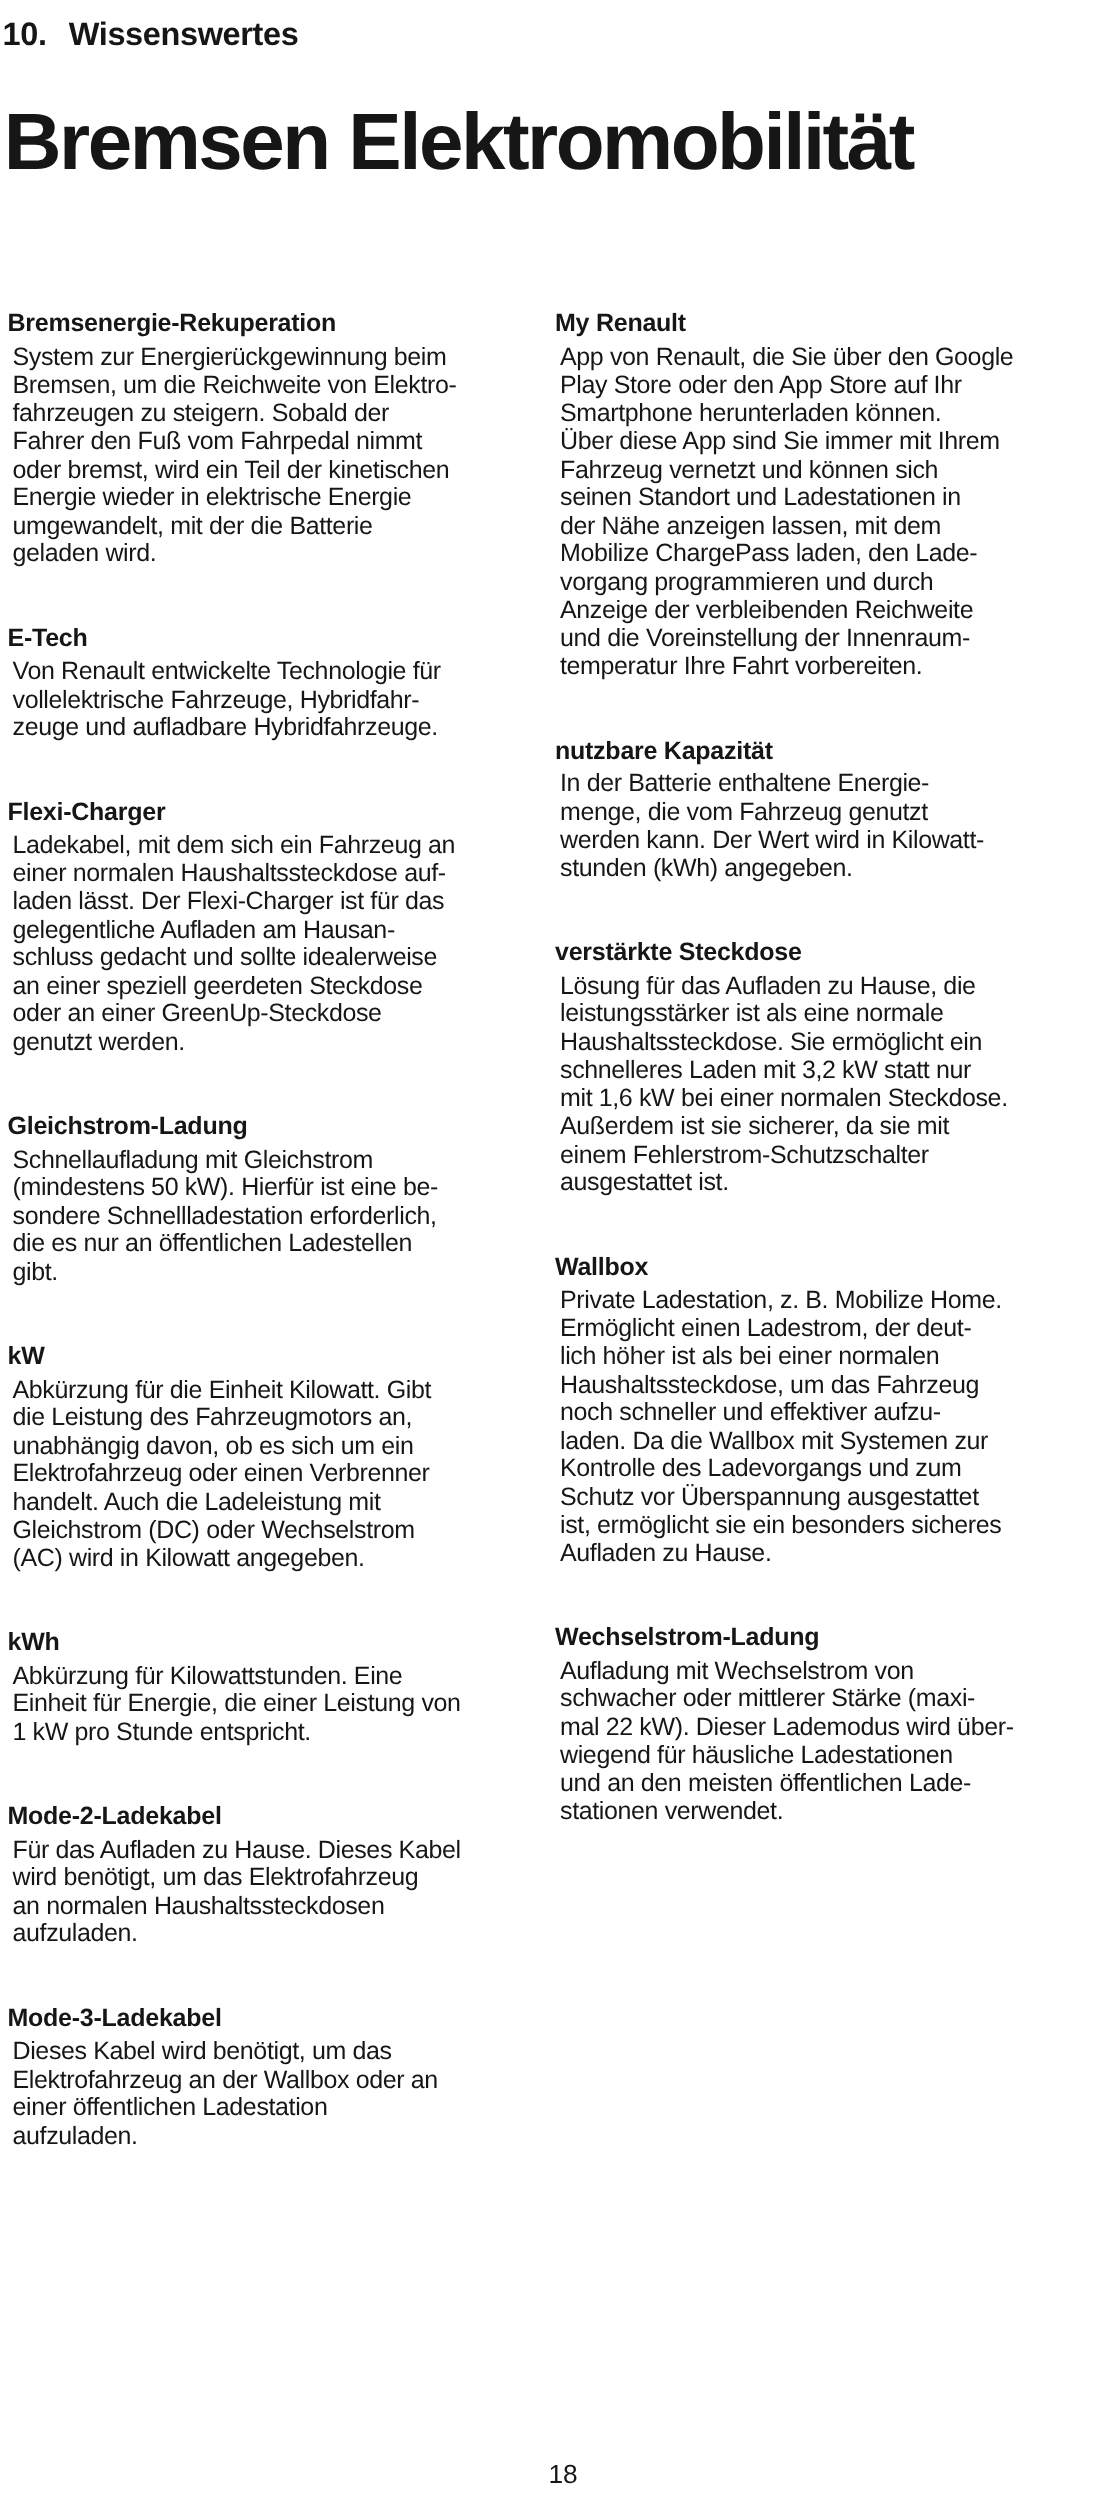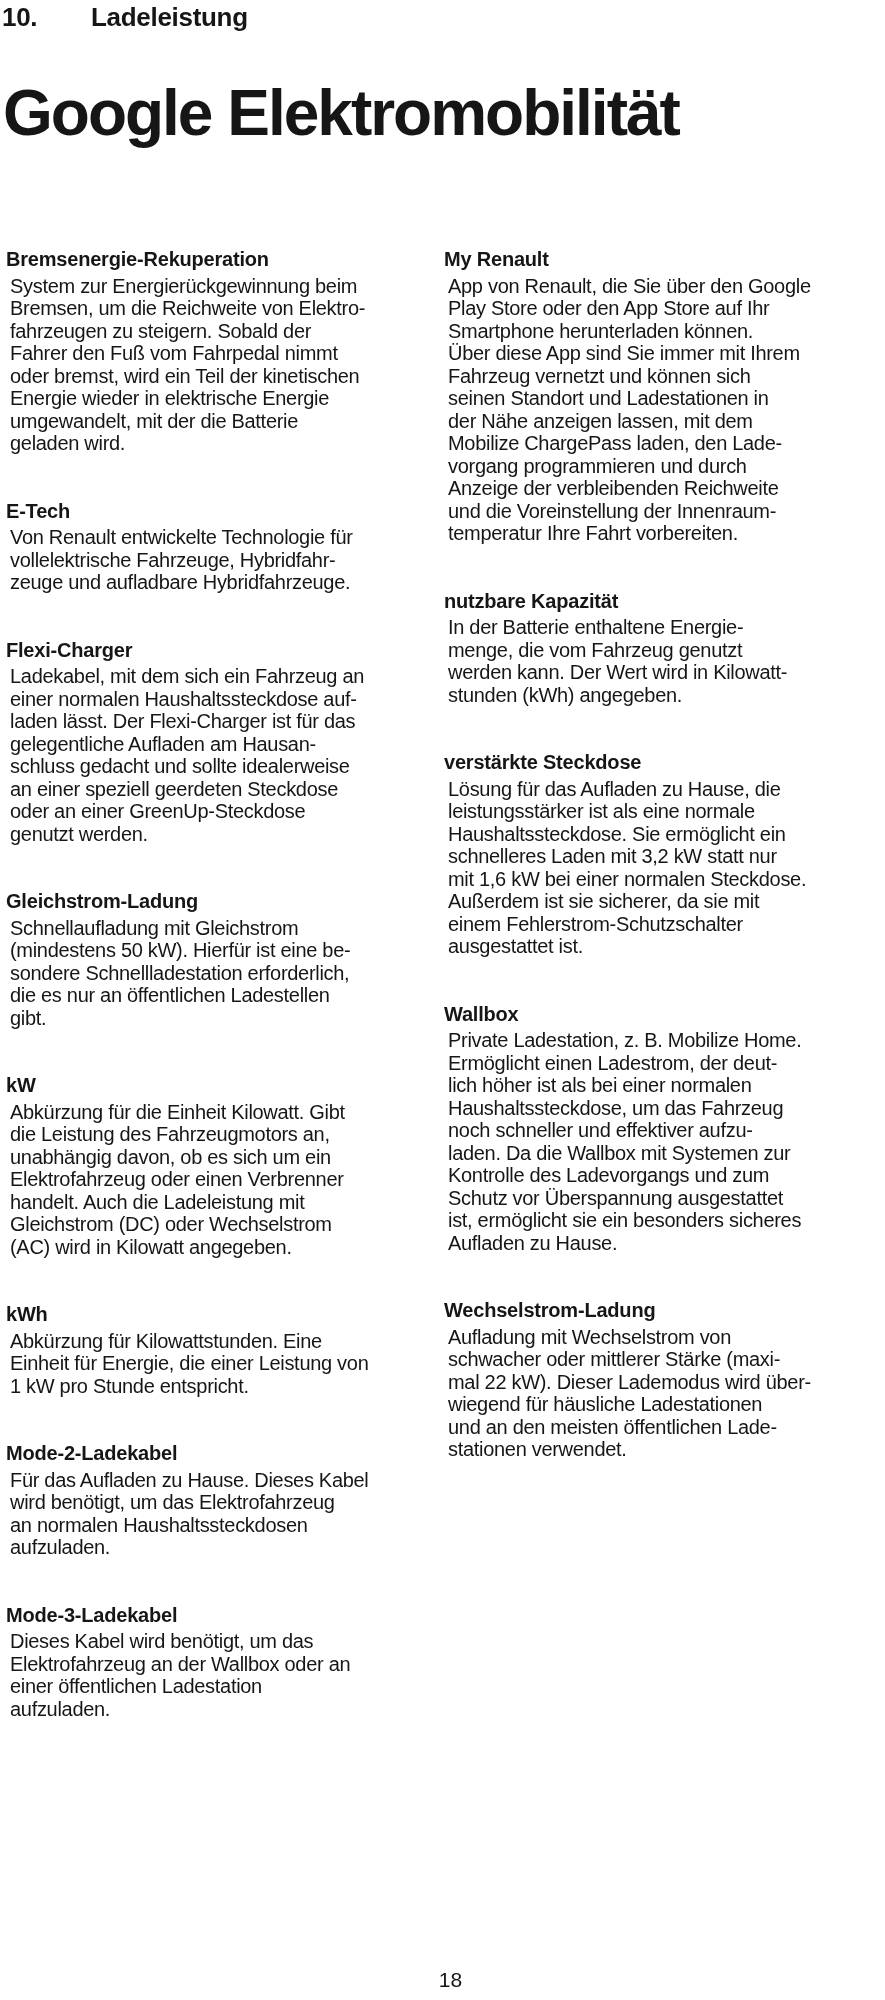--- a/index.html
+++ b/index.html
@@ -8,28 +8,27 @@
     position: relative;
     width: 885px;
     height: 2000px;
     background: #ffffff;
     color: #161616;
     font-family: "Liberation Sans", sans-serif;
     overflow: hidden;
   }
   .section-header {
     position: absolute;
-    top: 2px;
+    top: 12px;
     left: 2px;
     display: flex;
     align-items: baseline;
     font-size: 26px;
     font-weight: 700;
     letter-spacing: -0.3px;
-    gap: 36px;
   }
   .section-number { width: 53px; }
   .page-title {
     position: absolute;
     top: 80px;
     left: 3px;
     margin: 0;
     font-size: 64px;
     line-height: 1.05;
     font-weight: 700;
@@ -69,24 +68,24 @@
     color: #161616;
   }
 </style>
 </head>
 <body>
 
 <div class="page">
 
   <header class="section-header">
     <span class="section-number">10.</span>
-    <span class="section-title">Ladeleistung</span>
+    <span class="section-title">Wissenswertes</span>
   </header>
 
-  <h1 class="page-title">Google Elektromobilität</h1>
+  <h1 class="page-title">Bremsen Elektromobilität</h1>
 
   <main class="columns">
 
     <div class="col">
       <section class="entry">
         <h3>Bremsenergie-Rekuperation</h3>
         <p>System zur Energierückgewinnung beim
 Bremsen, um die Reichweite von Elektro-
 fahrzeugen zu steigern. Sobald der
 Fahrer den Fuß vom Fahrpedal nimmt

